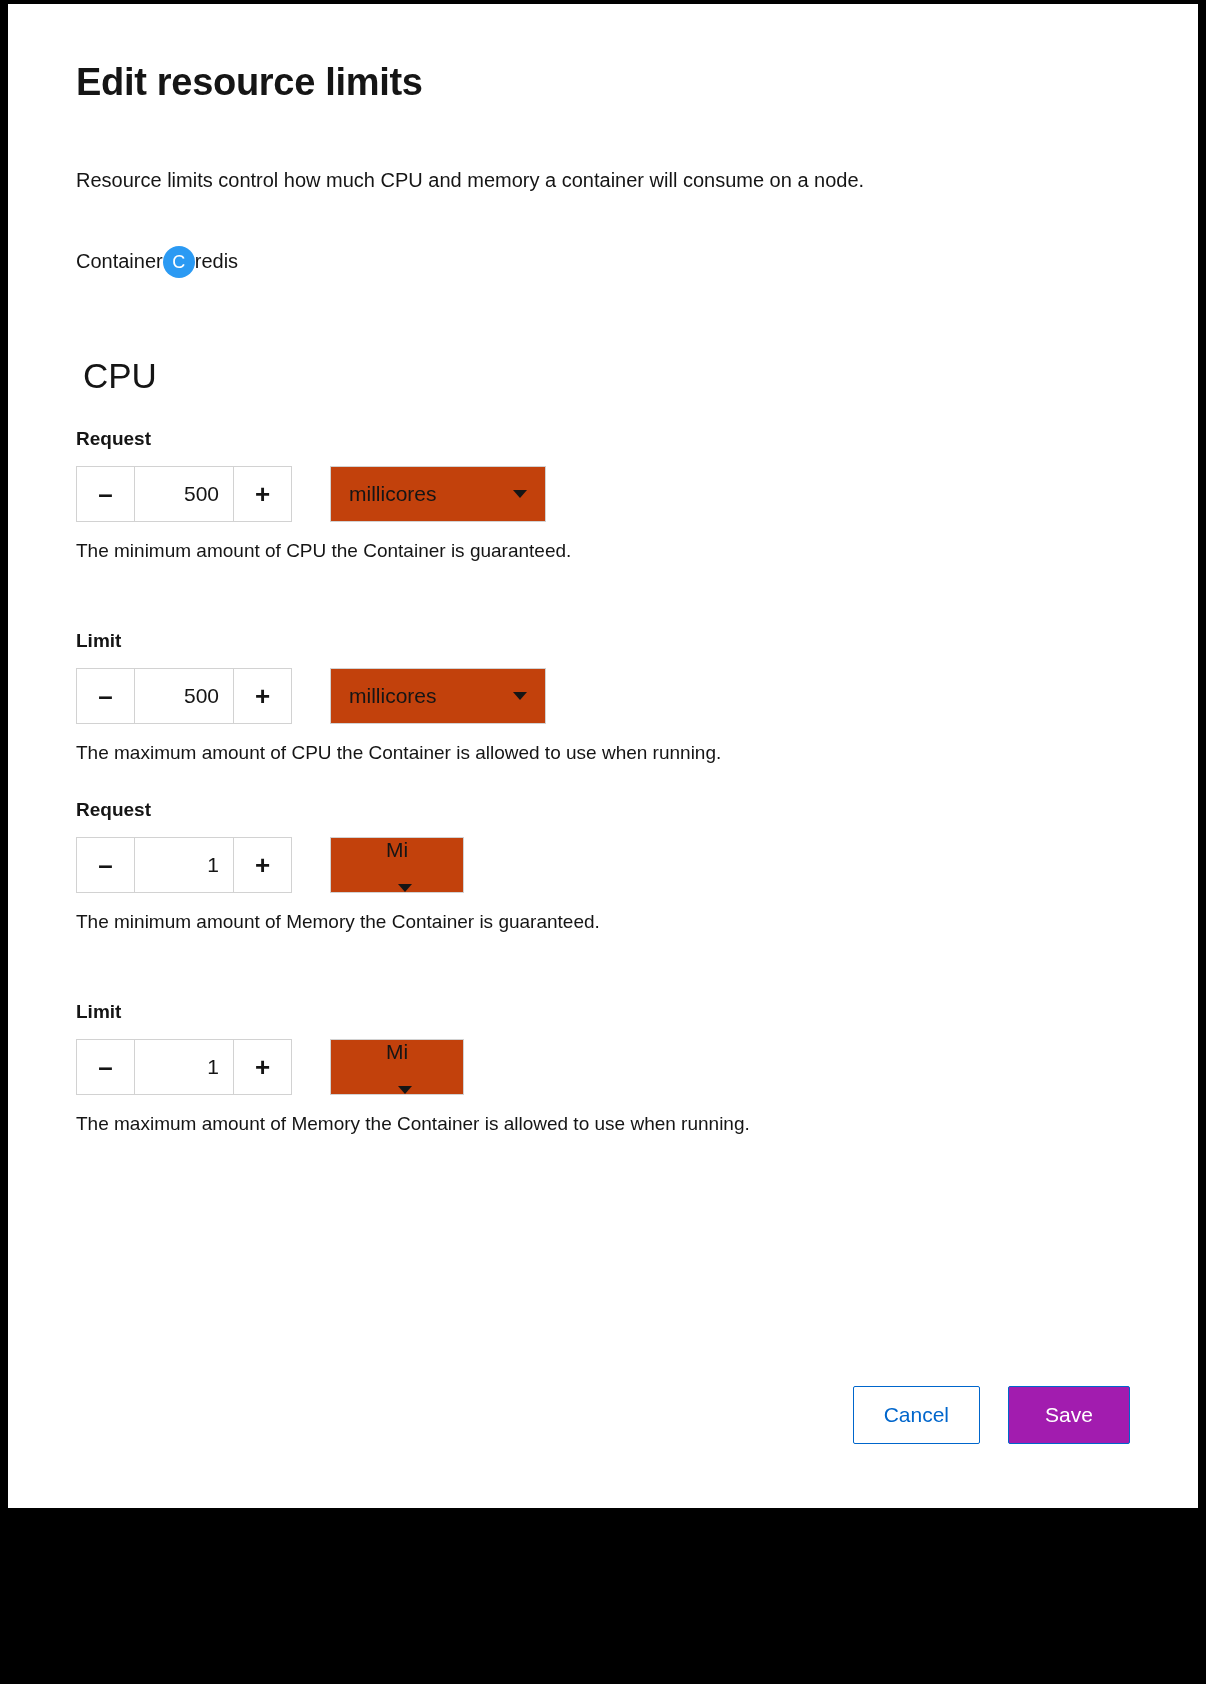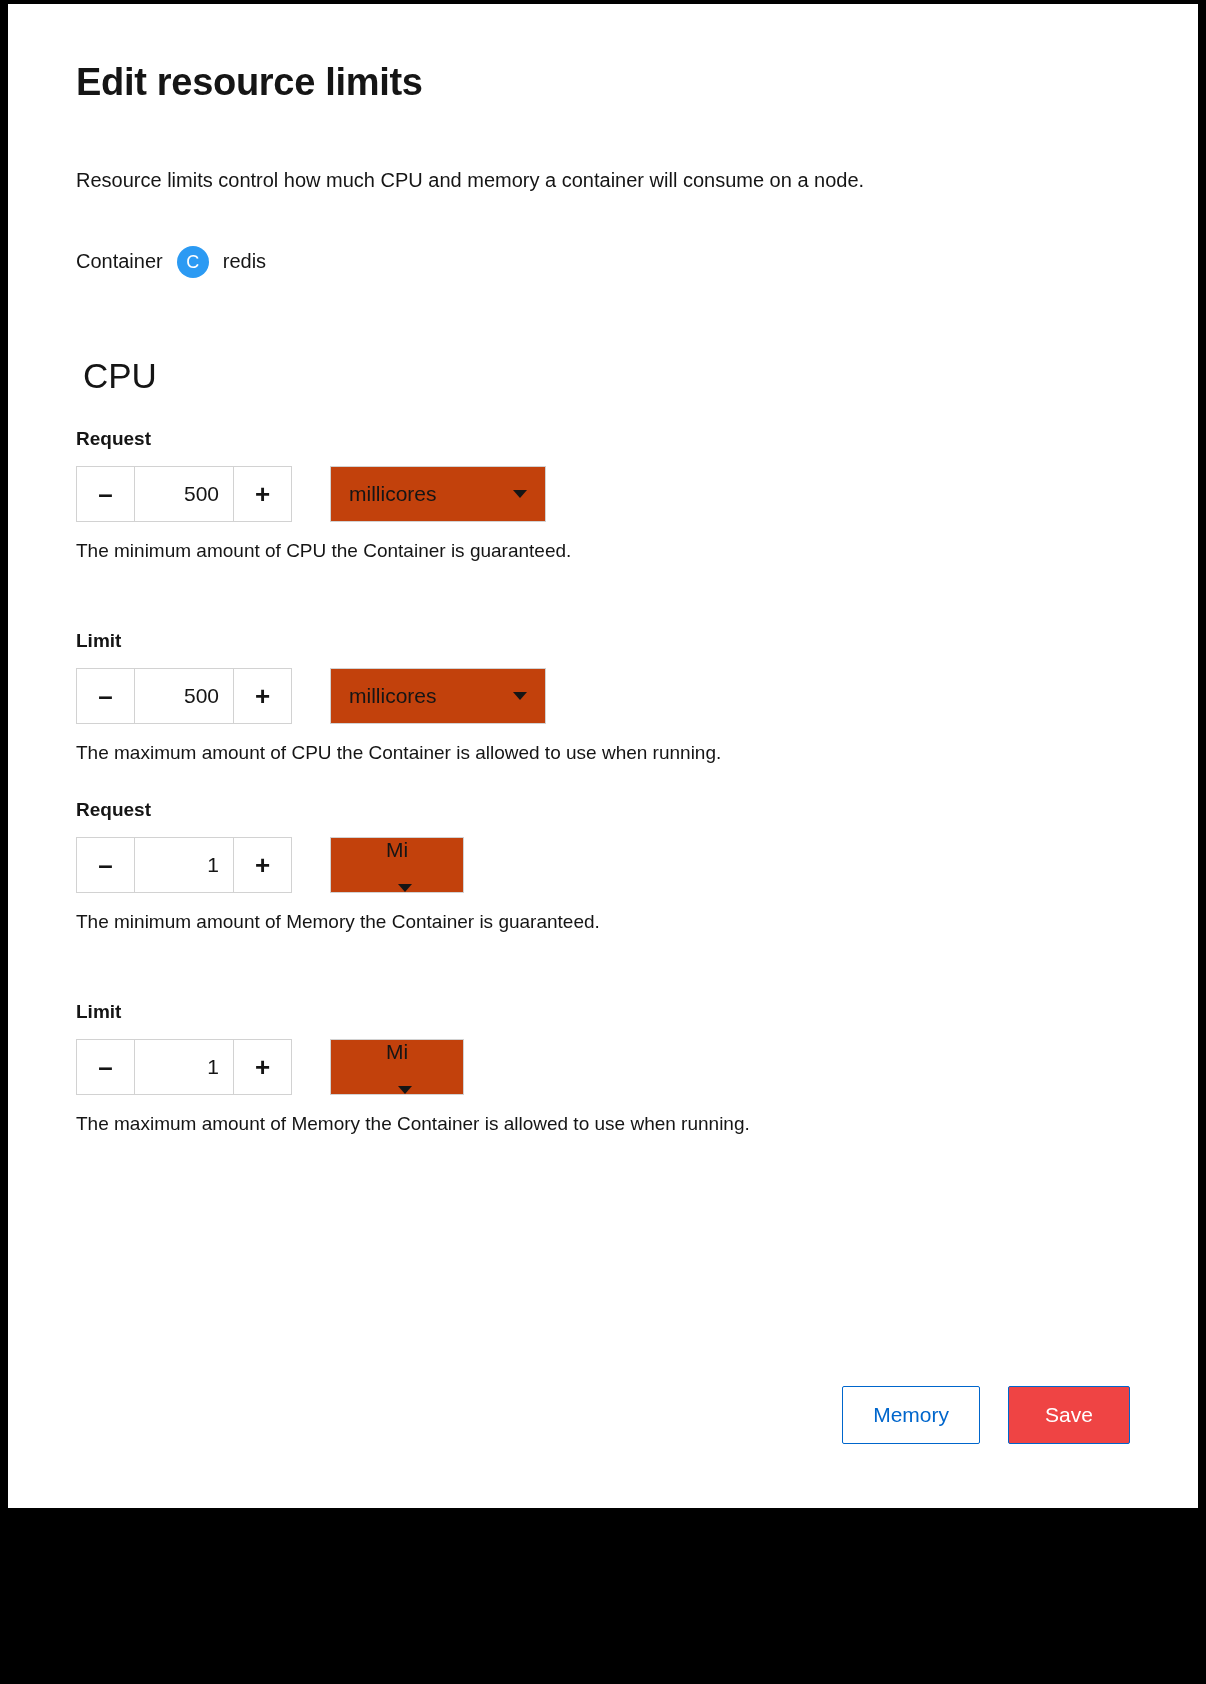--- a/index.html
+++ b/index.html
@@ -54,21 +54,20 @@
     margin-top: 60px;
     font-size: 20px;
     color: #151515;
     line-height: 1.4;
   }
 
   .container-row {
     margin-top: 52px;
     display: flex;
     align-items: center;
-    gap: 14px;
     font-size: 20px;
     color: #151515;
   }
 
   .badge-c {
     display: inline-flex;
     align-items: center;
     justify-content: center;
     width: 32px;
     height: 32px;
@@ -194,21 +193,21 @@
     box-sizing: border-box;
     cursor: pointer;
     border-radius: 2px;
   }
   .btn-secondary {
     background: #ffffff;
     border: 1px solid #0066cc;
     color: #0066cc;
   }
   .btn-primary {
-    background: #ef4444;
+    background: #a21caf;
     border: 1px solid #0066cc;
     color: #ffffff;
     min-width: 122px;
   }
 
   
   .edge-left {
     position: absolute;
     left: 0; top: 0; width: 8px; height: 1684px;
     background: #000000;
@@ -286,19 +285,19 @@
           <button class="plus-btn">+</button>
         </div>
         <div class="unit-select narrow">
           <span class="unit-value">Mi</span>
           <span class="caret"></span>
         </div>
       </div>
       <div class="helper-text">The maximum amount of Memory the Container is allowed to use when running.</div>
 
       <div class="footer">
-        <button class="btn btn-secondary">Memory</button>
+        <button class="btn btn-secondary">Cancel</button>
         <button class="btn btn-primary">Save</button>
       </div>
 
     </div>
   </div>
 </div>
 
 </body></html>

